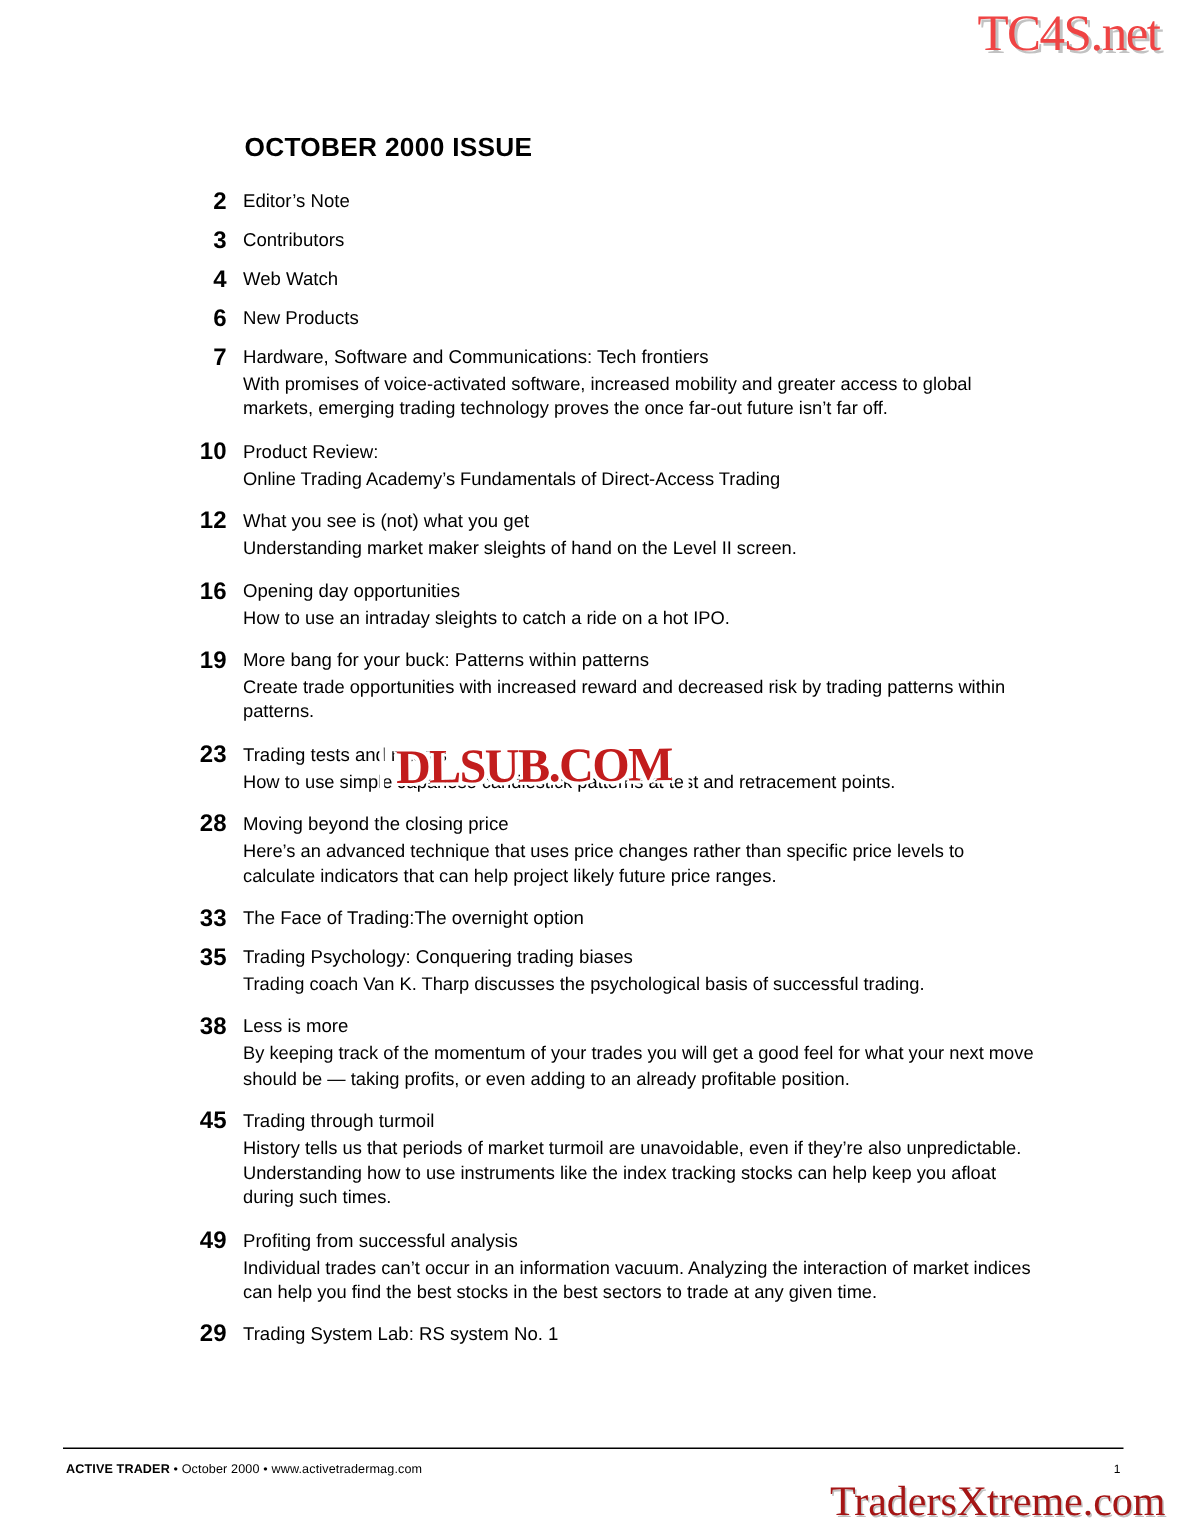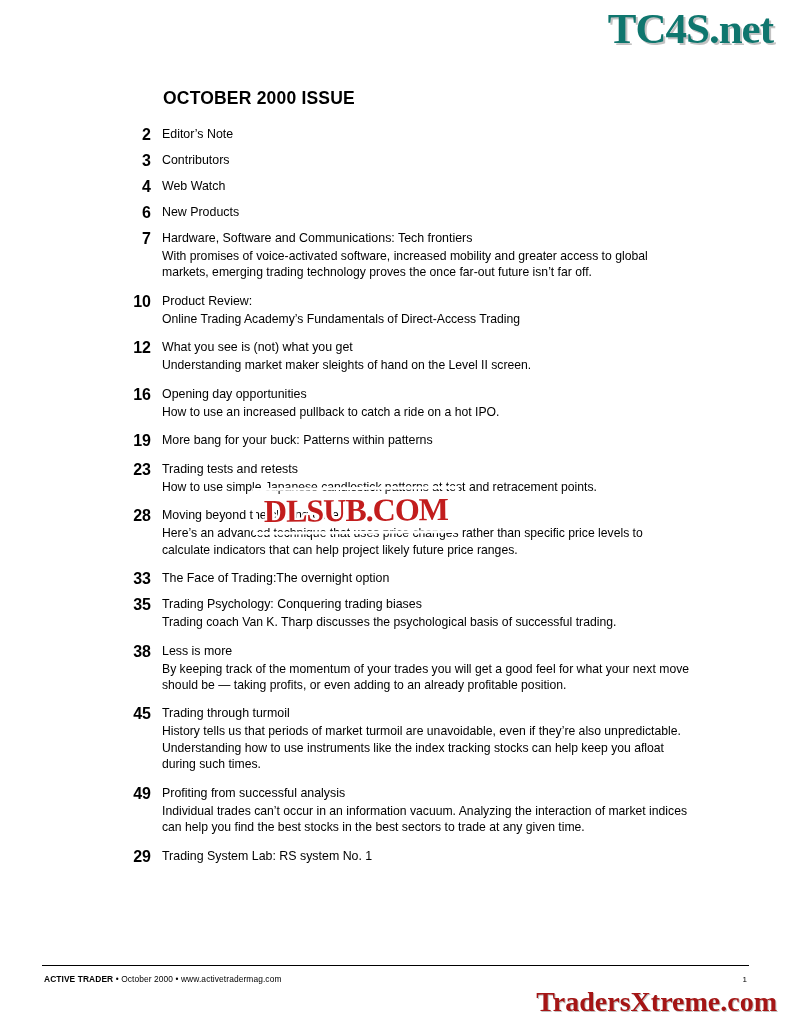--- a/index.html
+++ b/index.html
@@ -15,32 +15,32 @@
     color: #000000;
     overflow: hidden;
   }
 
   
   .wm-top {
     position: absolute;
     top: 4px;
     right: 18px;
     font-family: "Liberation Serif", serif;
-    font-weight: bold;
-    font-size: 43px;
-    color: #0f766e;
+    font-weight: normal;
+    font-size: 34px;
+    color: #ef4444;
     letter-spacing: -1px;
     text-shadow: 2px 2px 0 rgba(120,120,120,0.45);
   }
   .wm-bottom {
     position: absolute;
     bottom: 6px;
     right: 14px;
     font-family: "Liberation Serif", serif;
-    font-weight: bold;
+    font-weight: normal;
     font-size: 28px;
     color: #a51515;
     text-shadow: 1px 1px 0 rgba(130,130,130,0.5);
   }
   .wm-center {
     position: absolute;
     top: 487px;
     left: 253px;
     font-family: "Liberation Serif", serif;
     font-weight: bold;
@@ -195,28 +195,29 @@
       <div class="body">
         <div class="etitle">What you see is (not) what you get</div>
         <div class="edesc">Understanding market maker sleights of hand on the Level II screen.</div>
       </div>
     </div>
 
     <div class="entry loose">
       <div class="pg">16</div>
       <div class="body">
         <div class="etitle">Opening day opportunities</div>
-        <div class="edesc">How to use an increased pullback to catch a ride on a hot IPO.</div>
+        <div class="edesc">How to use an intraday sleights to catch a ride on a hot IPO.</div>
       </div>
     </div>
 
     <div class="entry loose">
       <div class="pg">19</div>
       <div class="body">
         <div class="etitle">More bang for your buck: Patterns within patterns</div>
+        <div class="edesc">Create trade opportunities with increased reward and decreased risk by trading patterns within patterns.</div>
       </div>
     </div>
 
     <div class="entry loose">
       <div class="pg">23</div>
       <div class="body">
         <div class="etitle">Trading tests and retests</div>
         <div class="edesc">How to use simple Japanese candlestick patterns at test  and retracement points.</div>
       </div>
     </div>

